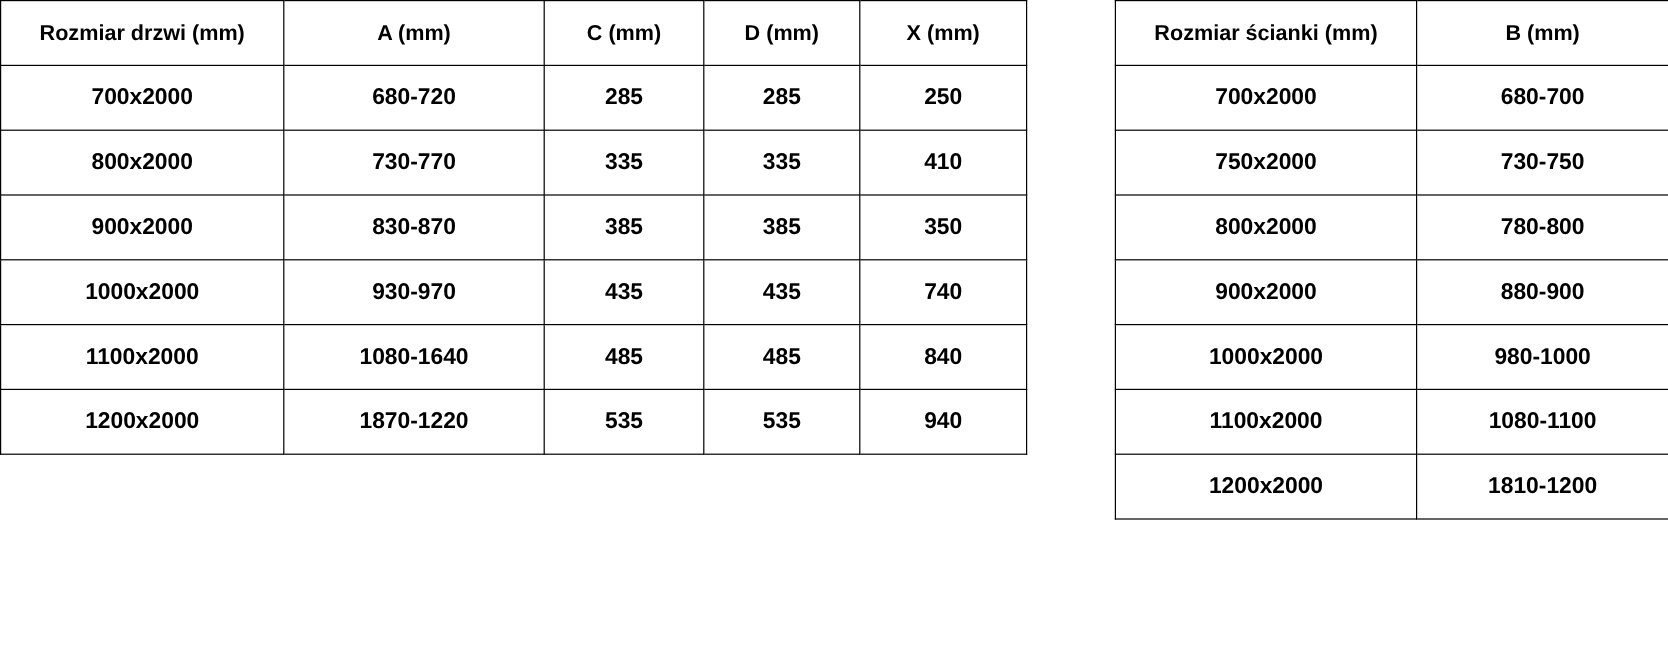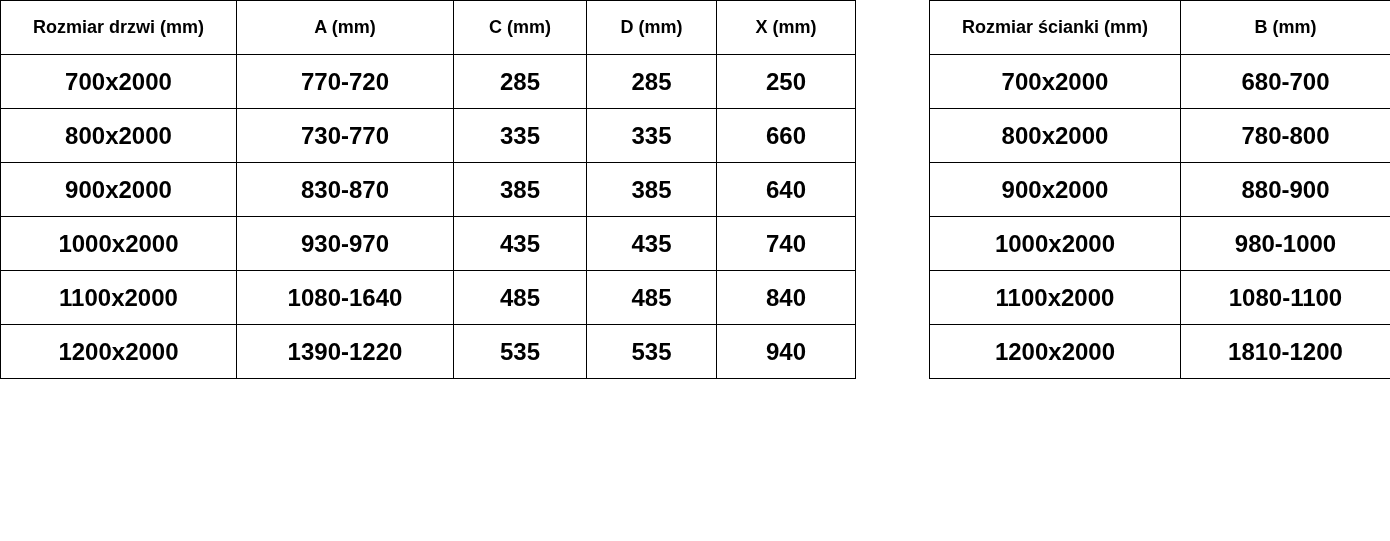--- a/index.html
+++ b/index.html
@@ -23,21 +23,21 @@
   table.spec {
     border-collapse: collapse;
     table-layout: fixed;
     position: absolute;
     background: #ffffff;
   }
   table.spec td, table.spec th {
     border: 1px solid #000000;
     text-align: center;
     vertical-align: middle;
-    font-size: 24px;
+    font-size: 19px;
     font-weight: bold;
     color: #000000;
     padding: 0;
     height: 53px;
     line-height: 53px;
     white-space: nowrap;
   }
   table.spec th {
     font-size: 18px;
   }
@@ -81,56 +81,56 @@
         <th>Rozmiar drzwi (mm)</th>
         <th>A (mm)</th>
         <th>C (mm)</th>
         <th>D (mm)</th>
         <th>X (mm)</th>
       </tr>
     </thead>
     <tbody>
       <tr>
         <td>700x2000</td>
-        <td>770-720</td>
+        <td>680-720</td>
         <td>285</td>
         <td>285</td>
         <td>250</td>
       </tr>
       <tr>
         <td>800x2000</td>
         <td>730-770</td>
         <td>335</td>
         <td>335</td>
-        <td>660</td>
+        <td>410</td>
       </tr>
       <tr>
         <td>900x2000</td>
         <td>830-870</td>
         <td>385</td>
         <td>385</td>
-        <td>640</td>
+        <td>350</td>
       </tr>
       <tr>
         <td>1000x2000</td>
         <td>930-970</td>
         <td>435</td>
         <td>435</td>
         <td>740</td>
       </tr>
       <tr>
         <td>1100x2000</td>
         <td>1080-1640</td>
         <td>485</td>
         <td>485</td>
         <td>840</td>
       </tr>
       <tr>
         <td>1200x2000</td>
-        <td>1390-1220</td>
+        <td>1870-1220</td>
         <td>535</td>
         <td>535</td>
         <td>940</td>
       </tr>
     </tbody>
   </table>
 
   <table class="spec" id="wall-table">
     <colgroup>
       <col class="w0">
@@ -139,20 +139,24 @@
     <thead>
       <tr>
         <th>Rozmiar ścianki (mm)</th>
         <th>B (mm)</th>
       </tr>
     </thead>
     <tbody>
       <tr>
         <td>700x2000</td>
         <td>680-700</td>
+      </tr>
+      <tr>
+        <td>750x2000</td>
+        <td>730-750</td>
       </tr>
       <tr>
         <td>800x2000</td>
         <td>780-800</td>
       </tr>
       <tr>
         <td>900x2000</td>
         <td>880-900</td>
       </tr>
       <tr>

